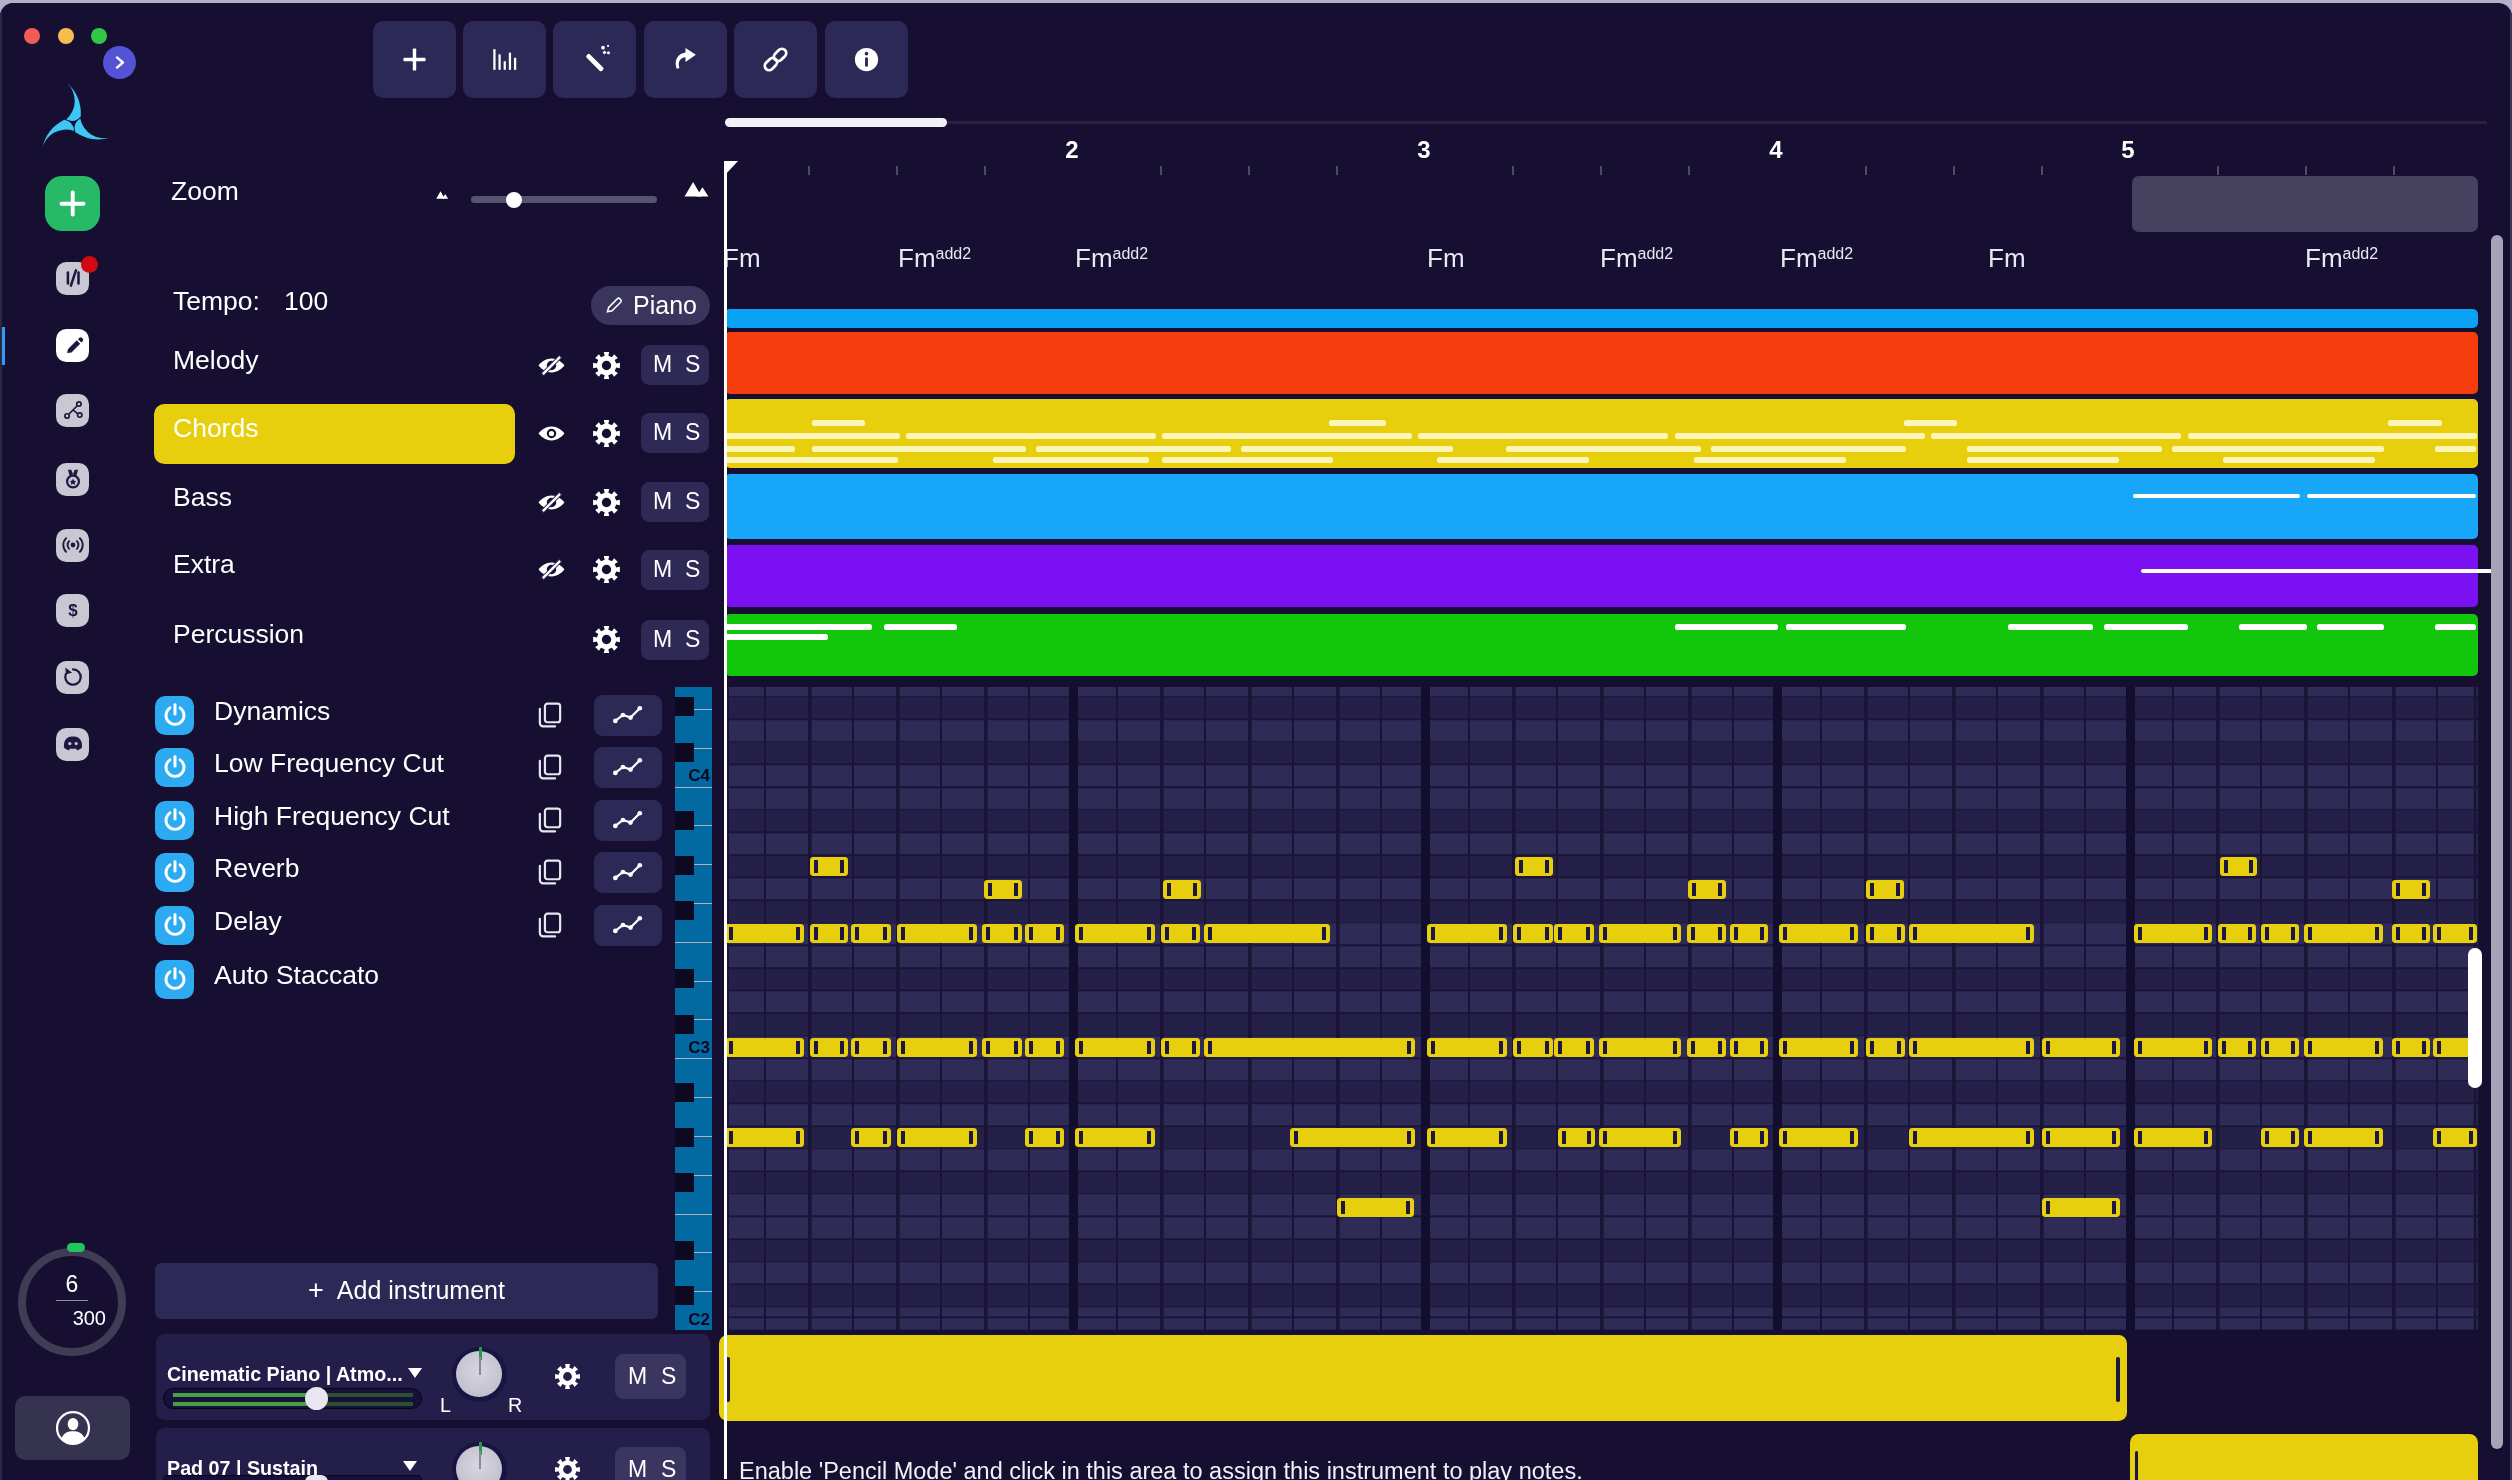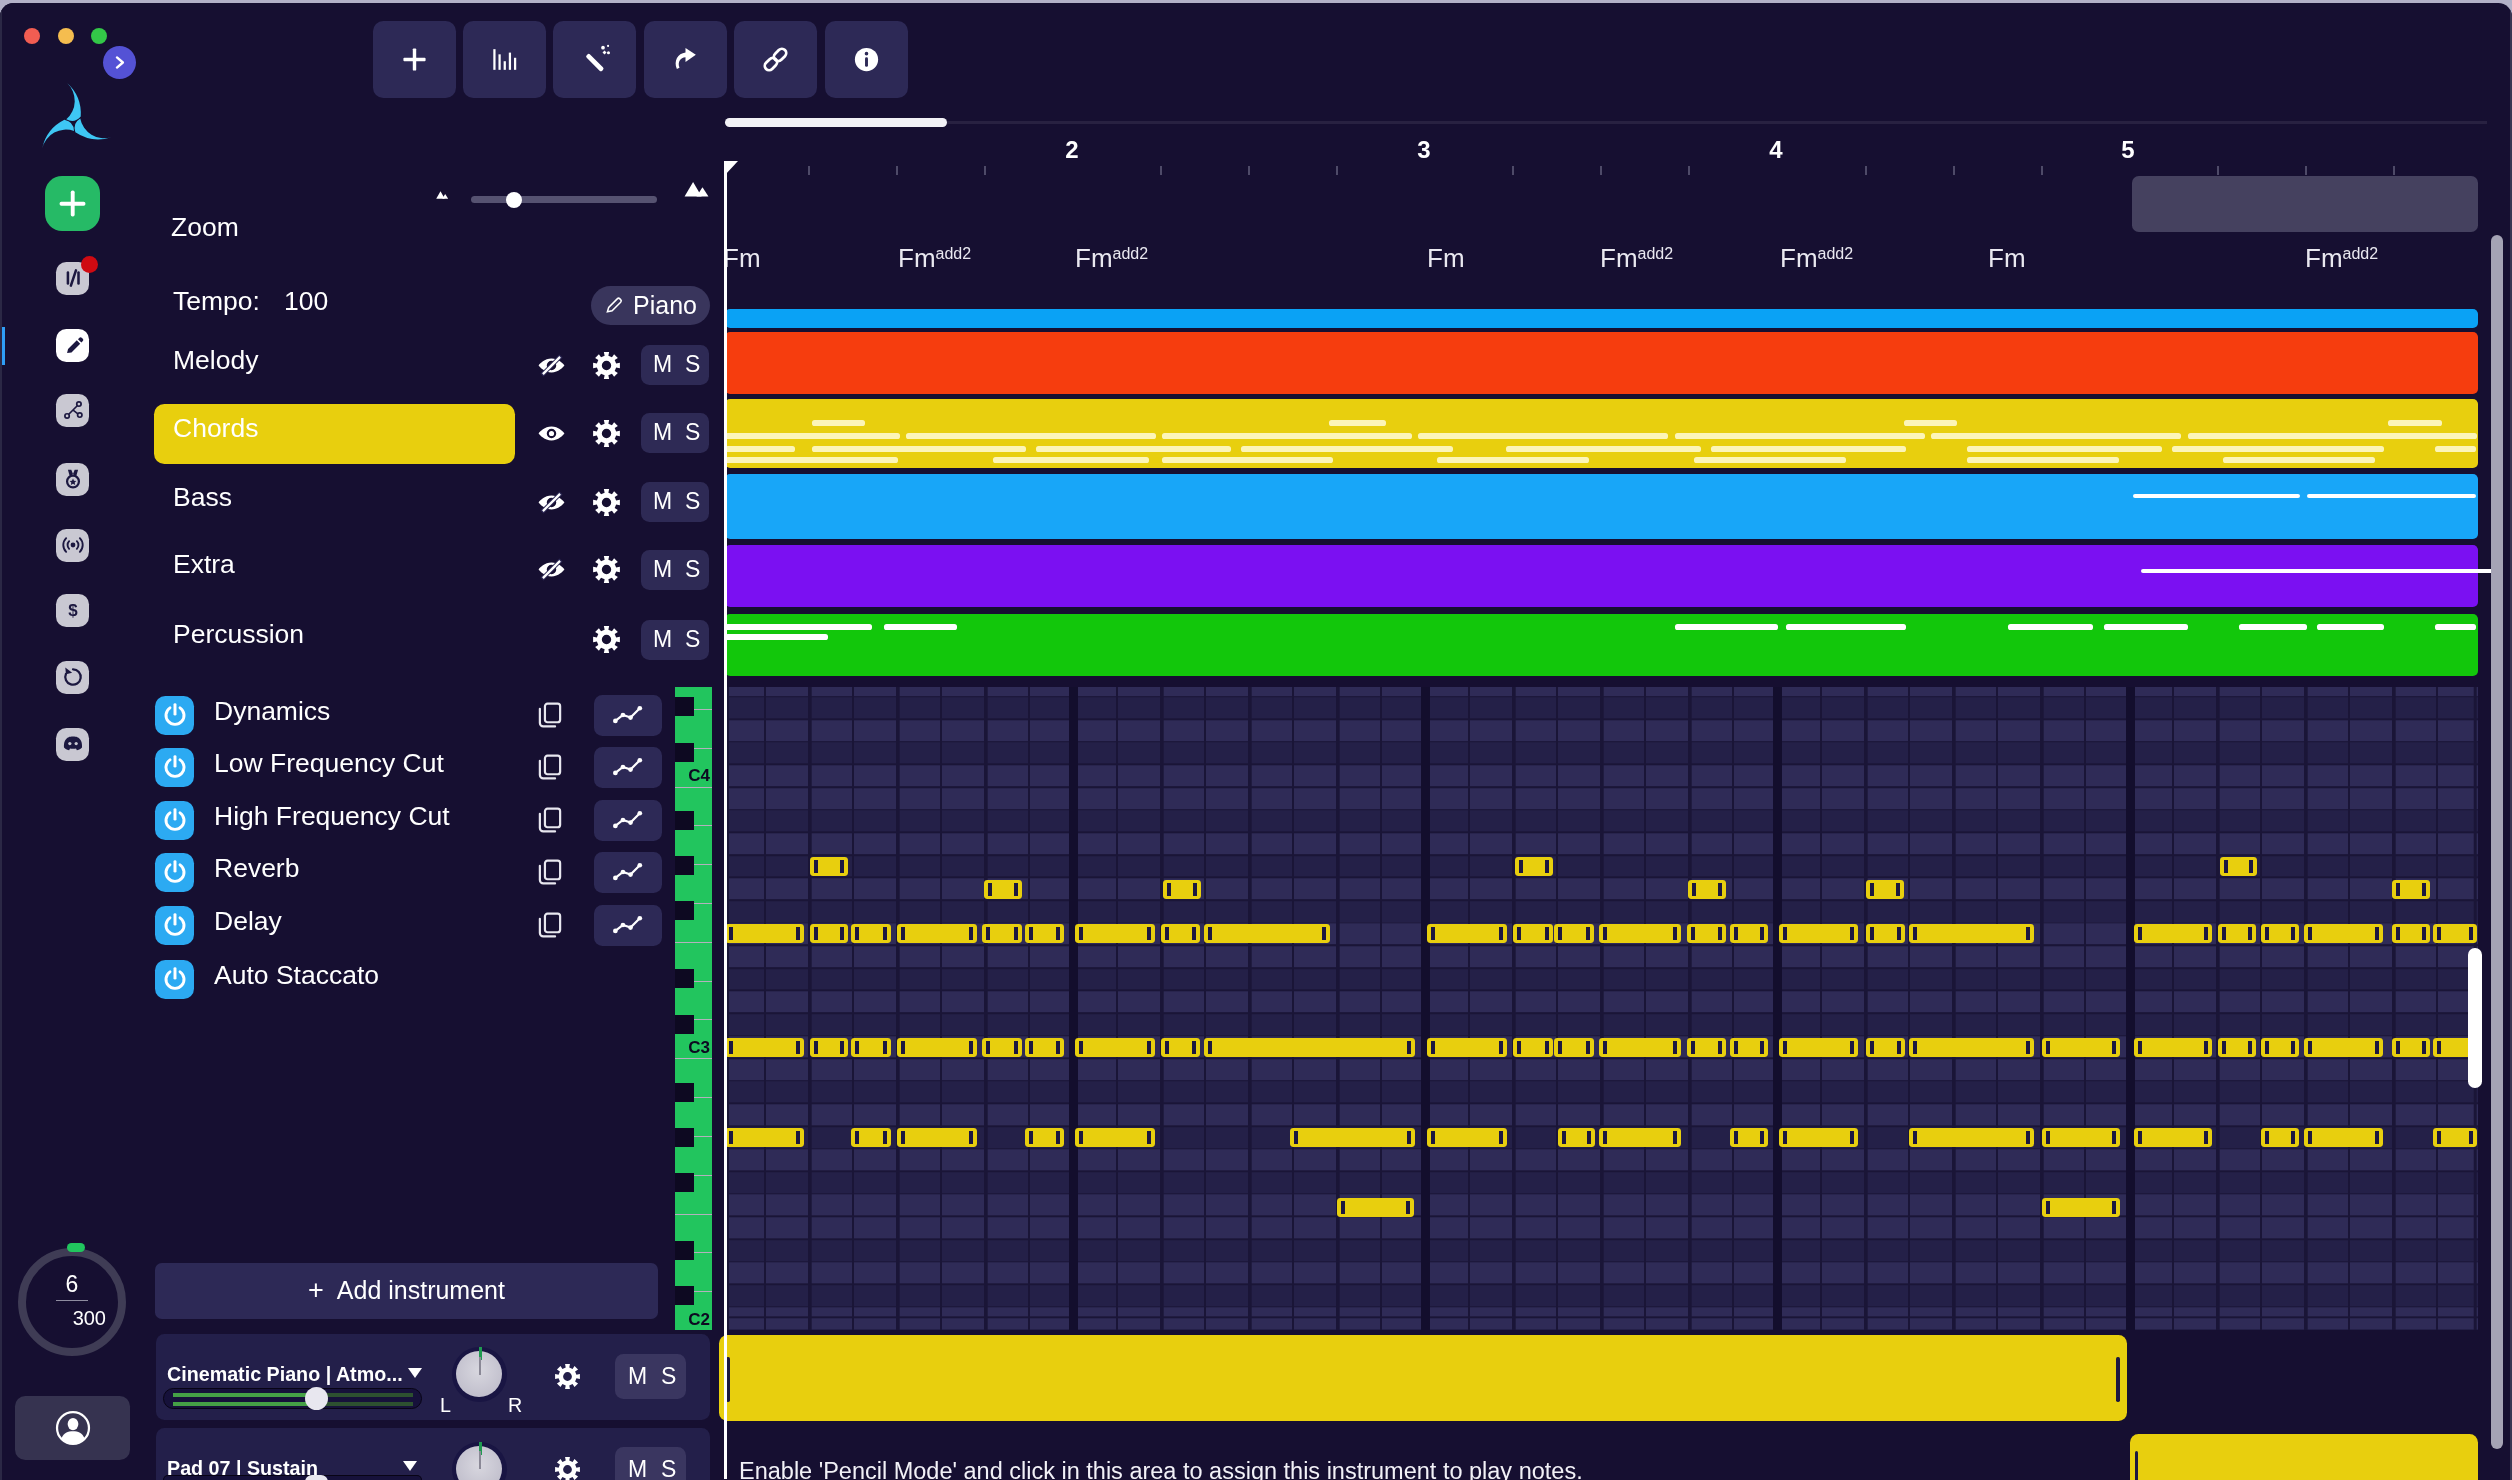--- a/index.html
+++ b/index.html
@@ -160,21 +160,21 @@
 </g>
       </svg>
     </div>
 <div class="btn ctr" style="left:825px;top:18px;width:83px;height:77px;">
       <svg width="31" height="31" viewBox="0 0 36 36" style="">
 <circle cx="18" cy="18" r="13.5" fill="#fff"></circle>
 <rect x="16.3" y="15.5" width="3.4" height="11" rx="1.6" fill="#2d2956"></rect>
 <circle cx="18" cy="11.2" r="2.1" fill="#2d2956"></circle>
       </svg>
     </div>
-<div class="txt" style="left:171px;top:173px;font-size:26.5px;margin-top:36px;">Zoom</div>
+<div class="txt" style="left:171px;top:173px;font-size:26.5px;">Zoom</div>
 <div class="abs" style="left:431px;top:183px;"><svg width="19" height="15.4" viewBox="0 0 22 18" style="">
 <path d="M6 15 L11 6 L16 15 Z" fill="#fff"></path>
         <path d="M13 15 L16.5 9.5 L20 15 Z" fill="#fff"></path>
       </svg></div>
 <div class="abs" style="left:471px;top:193px;width:186px;height:7.7px;border-radius:4.3px;background:#565271;"></div>
 <div class="abs" style="left:506px;top:189px;width:16px;height:16px;border-radius:50%;background:#fff;"></div>
 <div class="abs" style="left:682px;top:173px;"><svg width="29" height="24" viewBox="0 0 34 28" style="">
 <path d="M3 24 L13 7 L23 24 Z" fill="#fff"></path>
         <path d="M17 24 L24 13 L31 24 Z" fill="#fff"></path>
       </svg></div>
@@ -390,21 +390,21 @@
 <div class="abs" style="left:479px;top:1448px;width:1.7px;height:18px;background:#8a8896;"></div>
 <div class="abs" style="left:554px;top:1453px;"><svg width="27" height="27" viewBox="0 0 32 32" style="">
         <path d="M13.1 1.3 L18.9 1.3 L18.1 5.4 L22.0 7.0 L24.3 3.5 L28.5 7.7 L25.0 10.0 L26.6 13.9 L30.7 13.1 L30.7 18.9 L26.6 18.1 L25.0 22.0 L28.5 24.3 L24.3 28.5 L22.0 25.0 L18.1 26.6 L18.9 30.7 L13.1 30.7 L13.9 26.6 L10.0 25.0 L7.7 28.5 L3.5 24.3 L7.0 22.0 L5.4 18.1 L1.3 18.9 L1.3 13.1 L5.4 13.9 L7.0 10.0 L3.5 7.7 L7.7 3.5 L10.0 7.0 L13.9 5.4 Z M21.2 16.0 A5.2 5.2 0 1 0 10.8 16.0 A5.2 5.2 0 1 0 21.2 16.0 Z" fill="#fff" fill-rule="evenodd"></path>
       </svg></div>
 <div class="ms" style="left:615px;top:1444px;width:71px;height:45px;background:#3a3660;">
       <b style="left:13px;">M</b>
       <b style="left:46px;">S</b>
     </div>
 <div class="abs" style="left:163px;top:1472px;width:259px;height:7.7px;border-radius:5.1px 5.1px 0 0;background:#16113a;border:1.7px solid #080415;border-bottom:none;"></div>
 <div class="abs" style="left:305px;top:1472px;width:23px;height:7.7px;border-radius:10.3px 10.3px 0 0;background:#e8e7ef;"></div>
-<div class="abs" style="left:675px;top:684px;width:37px;height:643px;background:#22c55e;overflow:hidden;">
+<div class="abs" style="left:675px;top:684px;width:37px;height:643px;background:#0369a1;overflow:hidden;">
 <div class="wkline" style="top:22px;"></div>
 <div class="wkline" style="top:61px;"></div>
 <div class="wkline" style="top:100px;"></div>
 <div class="wkline" style="top:138px;"></div>
 <div class="wkline" style="top:177px;"></div>
 <div class="wkline" style="top:216px;"></div>
 <div class="wkline" style="top:255px;"></div>
 <div class="wkline" style="top:294px;"></div>
 <div class="wkline" style="top:332px;"></div>
 <div class="wkline" style="top:371px;"></div>

